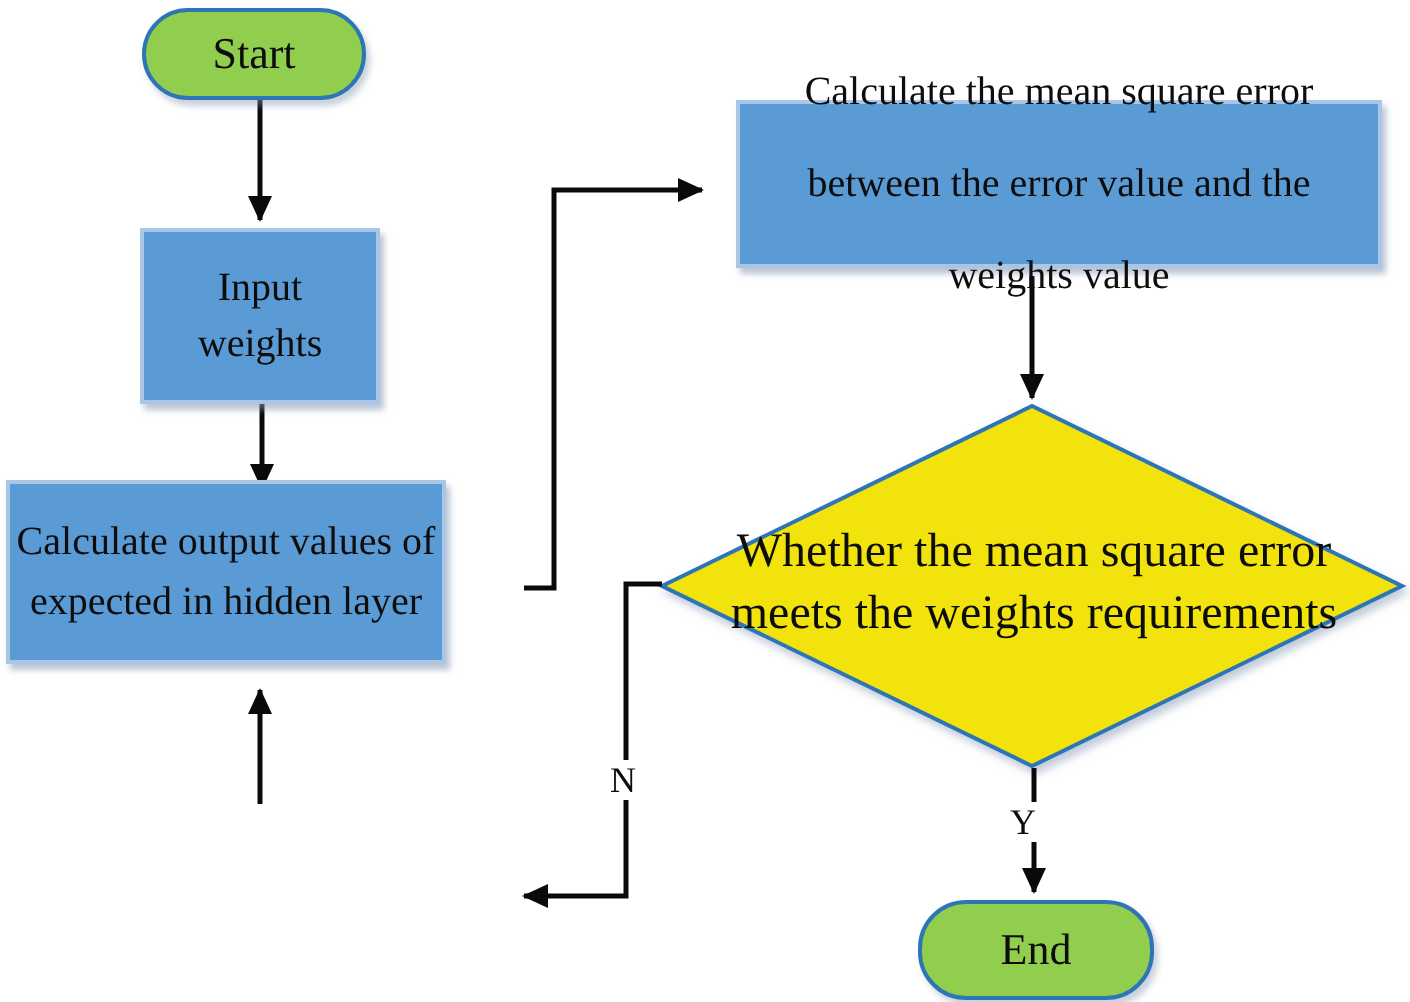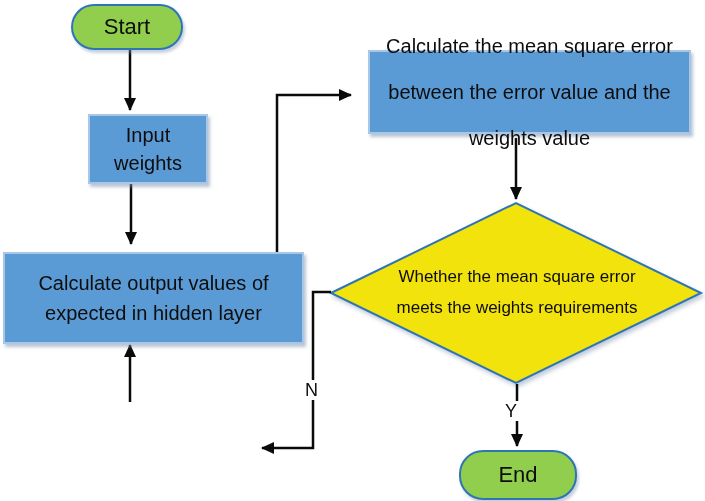--- a/index.html
+++ b/index.html
@@ -9,21 +9,21 @@
     --decision-fill:#F2E30D;
     --shape-border:#2E75B6;
     --line-color:#0a0a0a;
     --text-color:#0d0d0d;
   }
   html,body{margin:0;padding:0;background:#ffffff;}
   #canvas{
     position:relative;
     width:705px;height:501px;
     background:#ffffff;
-    font-family:Liberation Sans, sans-serif;
+    font-family:Liberation Serif, serif;
     color:var(--text-color);
     overflow:hidden;
   }
   #wires{position:absolute;left:0;top:0;width:705px;height:501px;z-index:1;}
   .node{
     position:absolute;z-index:2;
     display:flex;flex-direction:column;justify-content:center;align-items:center;
     text-align:center;box-sizing:border-box;
   }
   .process{
@@ -38,21 +38,21 @@
     box-shadow:2px 3px 3px rgba(130,150,178,0.45);
   }
   .terminator .tl{font-size:22px;}
   .tl{font-size:20px;line-height:28px;white-space:nowrap;}
   .process-lg .tl{line-height:30px;}
   #diamond-poly{filter:drop-shadow(2px 3px 2px rgba(130,150,178,0.5));}
   #decision-text{
     position:absolute;left:341px;top:261px;width:352px;z-index:2;
     text-align:center;
   }
-  #decision-text .tl{font-size:17px;line-height:31px;}
+  #decision-text .tl{font-size:24px;line-height:31px;}
   .edge-label{
     position:absolute;z-index:3;
     background:#ffffff;
     font-size:18px;line-height:20px;
     padding:0 3px;
   }
 </style>
 </head>
 <body>
 
@@ -73,26 +73,26 @@
     <path d="M516,138 L516,199" style="stroke:var(--line-color);stroke-width:2.5;fill:none" marker-end="url(#ah)"></path>
     <path d="M517,384 L517,446" style="stroke:var(--line-color);stroke-width:2.5;fill:none" marker-end="url(#ah)"></path>
     <path d="M331,292 L313,292 L313,448 L262,448" style="stroke:var(--line-color);stroke-width:2.5;fill:none" marker-end="url(#ah)"></path>
     <path d="M130,402 L130,345" style="stroke:var(--line-color);stroke-width:2.5;fill:none" marker-end="url(#ah)"></path>
   </svg>
 
   <div class="node terminator" style="left:71px;top:4px;width:112px;height:46px;">
     <div class="tl">Start</div>
   </div>
 
-  <div class="node process" style="left:88px;top:114px;width:120px;height:70px;">
+  <div class="node process" style="left:70px;top:114px;width:120px;height:88px;">
     <div class="tl">Input</div>
     <div class="tl">weights</div>
   </div>
 
-  <div class="node process process-lg" style="left:3px;top:252px;width:301px;height:92px;">
+  <div class="node process process-lg" style="left:3px;top:240px;width:220px;height:92px;">
     <div class="tl">Calculate output values of</div>
     <div class="tl">expected in hidden layer</div>
   </div>
 
   <div class="node process" style="left:368px;top:50px;width:323px;height:84px;gap:18px;">
     <div class="tl">Calculate the mean square error</div>
     <div class="tl">between the error value and the</div>
     <div class="tl">weights value</div>
   </div>
 

